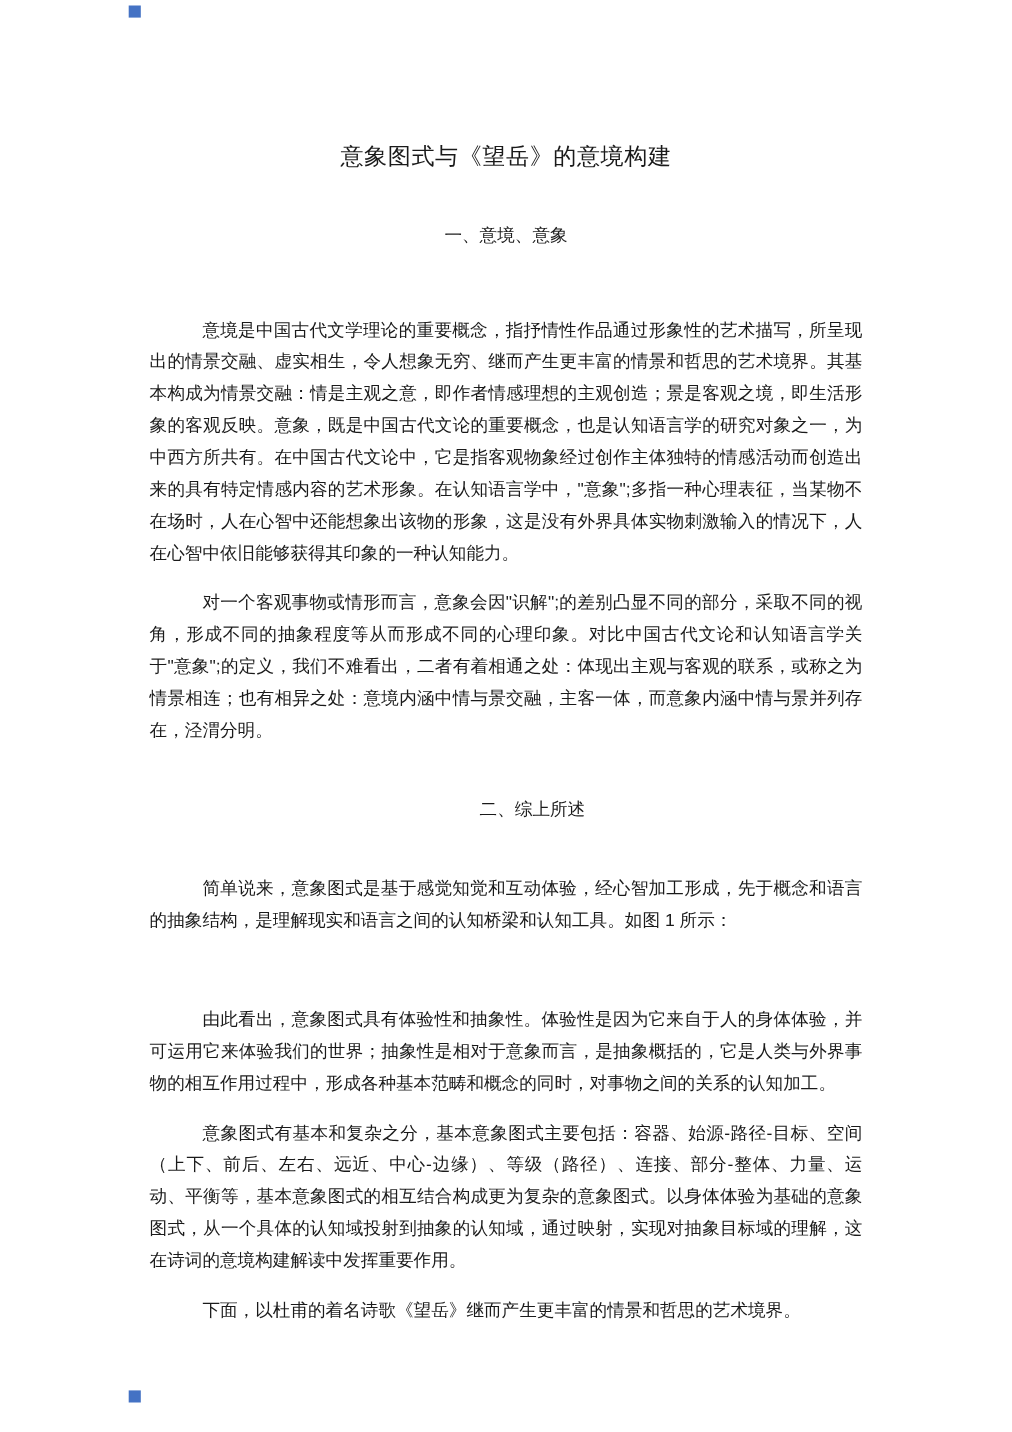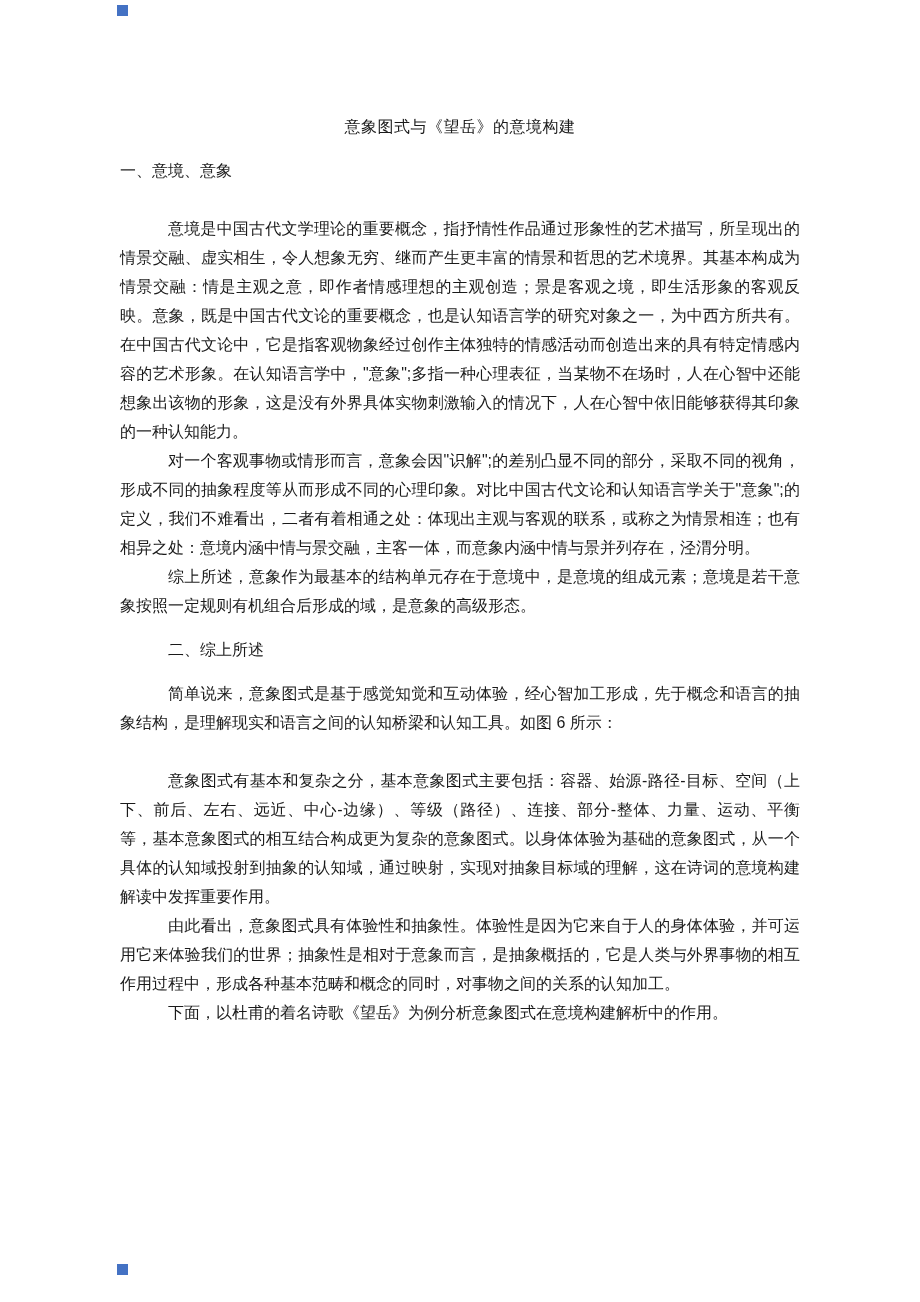--- a/index.html
+++ b/index.html
@@ -17,38 +17,38 @@
   }
   .page {
     position: relative;
     width: 920px;
     height: 1302px;
     box-sizing: border-box;
     padding: 112px 120px 0 120px;
     background: #ffffff;
   }
   .doc-title {
-    margin: 0;
-    font-size: 16px;
+    margin: 16px;
+    font-size: 21px;
     font-weight: 400;
     line-height: 29px;
     text-align: center;
     letter-spacing: 0.5px;
   }
   .heading {
-    margin: 0;
+    margin: 12px;
     font-size: 16px;
     line-height: 29px;
-    text-align: left;
+    text-align: center;
   }
   .heading.indent {
     text-indent: 3em;
   }
   .para {
-    margin: 0;
+    margin: 16px;
     font-size: 16px;
     line-height: 29px;
     text-align: justify;
     text-indent: 3em;
     word-break: break-all;
   }
   .sp15 { height: 15px; }
   .sp29 { height: 29px; }
   .figure-space { height: 29px; }
   .marker {
@@ -70,31 +70,30 @@
   <h1 class="doc-title">意象图式与《望岳》的意境构建</h1>
 
   <div class="sp15"></div>
 
   <p class="heading">一、意境、意象</p>
 
   <div class="sp29"></div>
 
   <p class="para">意境是中国古代文学理论的重要概念，指抒情性作品通过形象性的艺术描写，所呈现出的情景交融、虚实相生，令人想象无穷、继而产生更丰富的情景和哲思的艺术境界。其基本构成为情景交融：情是主观之意，即作者情感理想的主观创造；景是客观之境，即生活形象的客观反映。意象，既是中国古代文论的重要概念，也是认知语言学的研究对象之一，为中西方所共有。在中国古代文论中，它是指客观物象经过创作主体独特的情感活动而创造出来的具有特定情感内容的艺术形象。在认知语言学中，"意象";多指一种心理表征，当某物不在场时，人在心智中还能想象出该物的形象，这是没有外界具体实物刺激输入的情况下，人在心智中依旧能够获得其印象的一种认知能力。</p>
   <p class="para">对一个客观事物或情形而言，意象会因"识解";的差别凸显不同的部分，采取不同的视角，形成不同的抽象程度等从而形成不同的心理印象。对比中国古代文论和认知语言学关于"意象";的定义，我们不难看出，二者有着相通之处：体现出主观与客观的联系，或称之为情景相连；也有相异之处：意境内涵中情与景交融，主客一体，而意象内涵中情与景并列存在，泾渭分明。</p>
-  <p class="para">综上所述，意象作为最基本的结构单元存在于意境中，是意境的组成元素；意境是若干意象按照一定规则有机组合后形成的域，是意象的高级形态。</p>
 
   <div class="sp15"></div>
 
   <p class="heading indent">二、综上所述</p>
 
   <div class="sp15"></div>
 
-  <p class="para">简单说来，意象图式是基于感觉知觉和互动体验，经心智加工形成，先于概念和语言的抽象结构，是理解现实和语言之间的认知桥梁和认知工具。如图 6 所示：</p>
+  <p class="para">简单说来，意象图式是基于感觉知觉和互动体验，经心智加工形成，先于概念和语言的抽象结构，是理解现实和语言之间的认知桥梁和认知工具。如图 1 所示：</p>
 
   <div class="figure-space"></div>
 
+  <p class="para">由此看出，意象图式具有体验性和抽象性。体验性是因为它来自于人的身体体验，并可运用它来体验我们的世界；抽象性是相对于意象而言，是抽象概括的，它是人类与外界事物的相互作用过程中，形成各种基本范畴和概念的同时，对事物之间的关系的认知加工。</p>
   <p class="para">意象图式有基本和复杂之分，基本意象图式主要包括：容器、始源-路径-目标、空间（上下、前后、左右、远近、中心-边缘）、等级（路径）、连接、部分-整体、力量、运动、平衡等，基本意象图式的相互结合构成更为复杂的意象图式。以身体体验为基础的意象图式，从一个具体的认知域投射到抽象的认知域，通过映射，实现对抽象目标域的理解，这在诗词的意境构建解读中发挥重要作用。</p>
-  <p class="para">由此看出，意象图式具有体验性和抽象性。体验性是因为它来自于人的身体体验，并可运用它来体验我们的世界；抽象性是相对于意象而言，是抽象概括的，它是人类与外界事物的相互作用过程中，形成各种基本范畴和概念的同时，对事物之间的关系的认知加工。</p>
-  <p class="para">下面，以杜甫的着名诗歌《望岳》为例分析意象图式在意境构建解析中的作用。</p>
+  <p class="para">下面，以杜甫的着名诗歌《望岳》继而产生更丰富的情景和哲思的艺术境界。</p>
 
   <div class="marker marker-bottom" style="background:#4472c4"></div>
 
 </div>
 
 </body></html>

